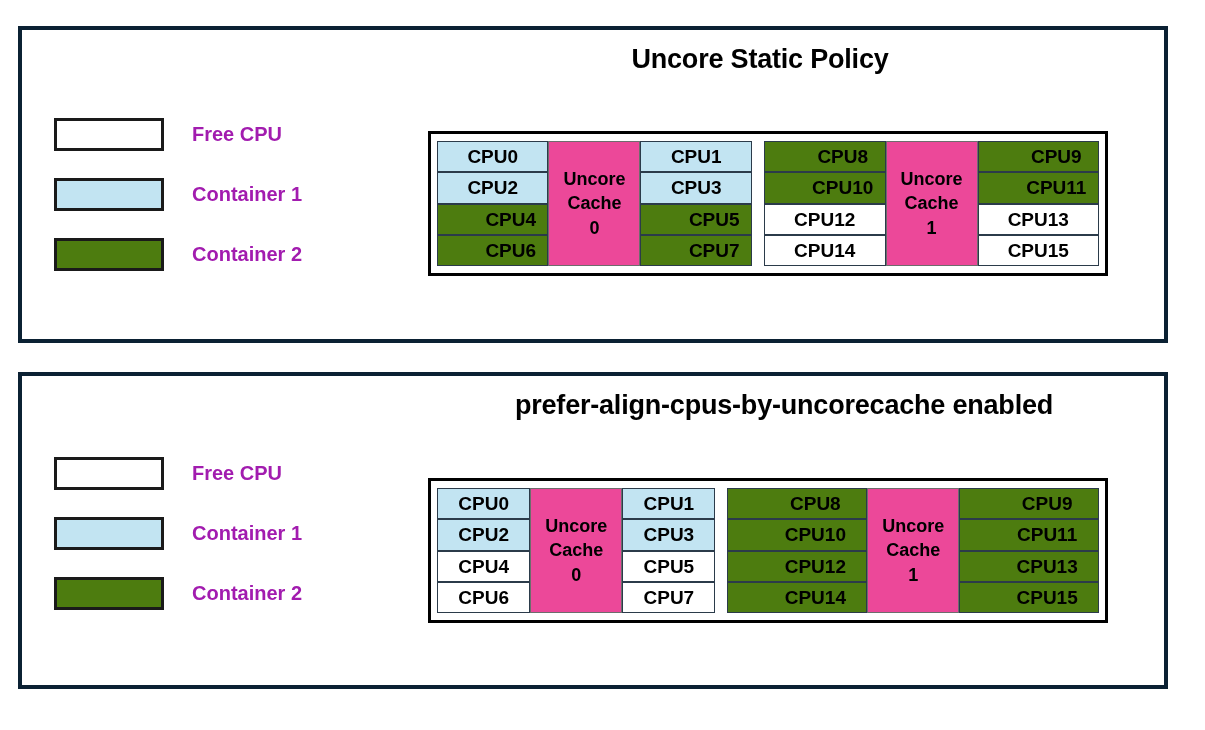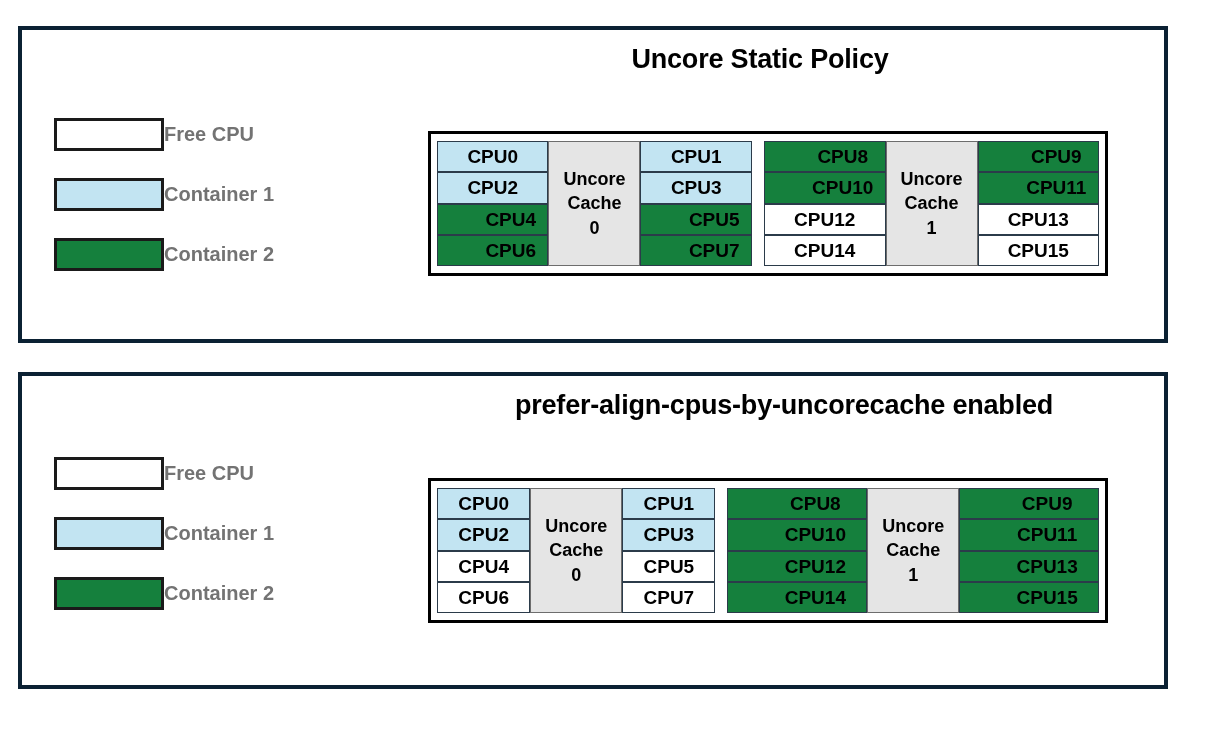--- a/index.html
+++ b/index.html
@@ -62,23 +62,24 @@
     height: 60px;
   }
   .legend-swatch {
     width: 110px;
     height: 33px;
     border: 3px solid #1a1a1a;
     box-sizing: border-box;
     flex: 0 0 auto;
   }
   .legend-label {
+    margin-left: 28px;
     font-size: 20px;
     font-weight: bold;
-    color: #737373;
+    color: #a21caf;
     white-space: nowrap;
     text-align: right;
   }
 
   
   .cpu-frame {
     position: absolute;
     border: 3px solid #000000;
     background: #ffffff;
     box-sizing: border-box;
@@ -107,35 +108,35 @@
     justify-content: center;
     font-size: 19px;
     font-weight: bold;
     color: #000000;
     line-height: 1;
   }
   .cache-block {
     flex: 0 0 92px;
     border: 1.5px solid #6d6d6d;
     box-sizing: border-box;
-    background: #e5e5e5;
+    background: #ec4899;
     display: flex;
     flex-direction: column;
     align-items: center;
     justify-content: center;
     font-size: 18px;
     font-weight: bold;
     color: #000000;
     line-height: 1.35;
     text-align: center;
   }
 
   .fill-free { background: #ffffff; }
   .fill-c1   { background: #c2e4f2; }
-  .fill-c2   { background: #15803d; padding-left: 36px; }
+  .fill-c2   { background: #4d7c0f; padding-left: 36px; }
 </style>
 </head>
 <body>
 
 <div class="panel" id="panel-top"></div>
 
 <div class="panel-title" id="title-top">Uncore Static Policy</div>
 
 <div class="legend" id="legend-top">
   <div class="legend-row">

